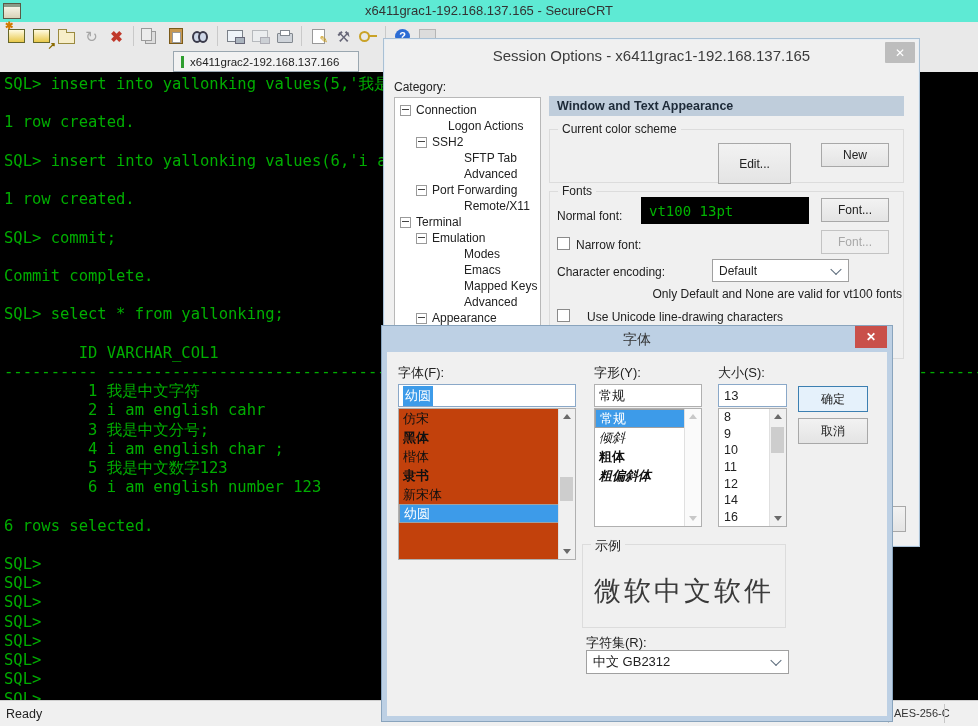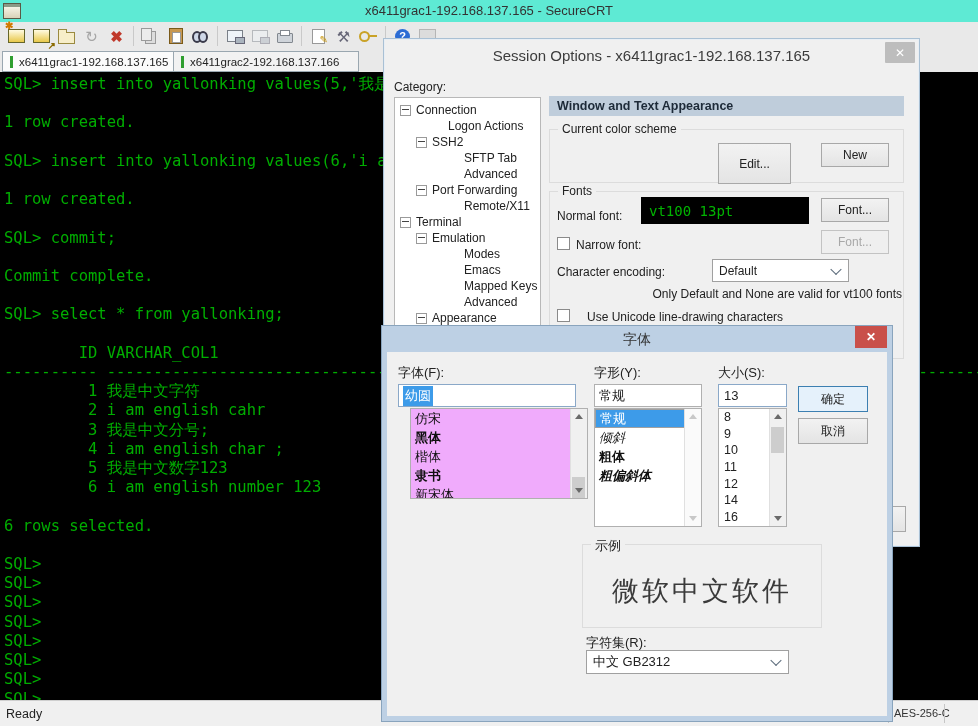--- a/index.html
+++ b/index.html
@@ -107,40 +107,40 @@
       z-index:10;box-sizing:border-box;}
   #fd-inner{position:absolute;left:5px;top:26px;right:5px;bottom:5px;background:#f0f0f0;}
   #fd-title{position:absolute;left:0;top:5px;width:100%;text-align:center;font-size:14px;color:#333;}
   #fd-close{position:absolute;right:5px;top:0px;width:32px;height:22px;background:#c9504a;color:#fff;font-weight:bold;
             font-size:12px;display:flex;align-items:center;justify-content:center;}
   
   .fd-lbl{position:absolute;font-size:13px;color:#222;}
   #fd-font-input{position:absolute;left:11px;top:32px;width:178px;height:23px;background:#fff;border:1px solid #8aa8c8;
                  display:flex;align-items:center;padding-left:4px;box-sizing:border-box;font-size:13px;}
   #fd-font-input .hl{background:#3d9be9;color:#fff;padding:1px 2px;}
-  #fd-font-list{position:absolute;left:23px;top:56px;width:178px;height:91px;background:#f0abfc;border:1px solid #b0b0b0;box-sizing:border-box;overflow:hidden;}
+  #fd-font-list{position:absolute;left:11px;top:56px;width:178px;height:152px;background:#c2410c;border:1px solid #b0b0b0;box-sizing:border-box;overflow:hidden;}
   #fd-style-input{position:absolute;left:207px;top:32px;width:108px;height:23px;background:#fff;border:1px solid #b0b0b0;
                   display:flex;align-items:center;padding-left:4px;box-sizing:border-box;font-size:13px;}
   #fd-style-list{position:absolute;left:207px;top:56px;width:108px;height:119px;background:#fff;border:1px solid #b0b0b0;box-sizing:border-box;overflow:hidden;}
   #fd-size-input{position:absolute;left:331px;top:32px;width:69px;height:23px;background:#fff;border:1px solid #8aa8c8;
                  display:flex;align-items:center;padding-left:5px;box-sizing:border-box;font-size:13px;}
   #fd-size-list{position:absolute;left:331px;top:56px;width:69px;height:119px;background:#fff;border:1px solid #b0b0b0;box-sizing:border-box;overflow:hidden;}
   .litem{height:19px;display:flex;align-items:center;padding-left:4px;font-size:13px;color:#111;white-space:nowrap;}
   .litem.sel{background:#3d9be9;color:#fff;}
   .litem.b{font-weight:bold;} .litem.i{font-style:italic;} .litem.serif{font-family:"Liberation Serif",serif;}
   .sizeitem{height:16.6px;display:flex;align-items:center;padding-left:5px;font-size:12.5px;}
   .vscroll{position:absolute;right:0;top:0;bottom:0;width:16px;background:#f0f0f0;border-left:1px solid #e0e0e0;}
   .varr{position:absolute;left:4px;width:0;height:0;border-left:4px solid transparent;border-right:4px solid transparent;}
   .varr.up{top:5px;border-bottom:5px solid #6a6a6a;}
   .varr.dn{bottom:5px;border-top:5px solid #6a6a6a;}
   .varr.pale{opacity:.35;}
   .vthumb{position:absolute;left:1px;width:13px;background:#cdcdcd;}
   #fd-ok{position:absolute;left:411px;top:34px;width:70px;height:26px;border:1px solid #3c7fb1;background:#e5f1fb;}
   #fd-cancel{position:absolute;left:411px;top:66px;width:70px;height:26px;}
-  #fd-sample-grp{left:195px;top:192px;width:202px;height:82px;border:1px solid #dcdcdc;position:absolute;padding-left:36px;}
+  #fd-sample-grp{left:195px;top:192px;width:202px;height:82px;border:1px solid #dcdcdc;position:absolute;}
   #fd-sample-grp .legend{position:absolute;top:-8px;left:8px;background:#f0f0f0;padding:0 4px;font-size:13px;}
   #fd-sample-text{position:absolute;left:0;top:28px;width:100%;text-align:center;font-size:27px;letter-spacing:3px;color:#3a3a3a;}
   #fd-charset-lbl{position:absolute;left:199px;top:282px;font-size:13px;}
   #fd-charset{position:absolute;left:199px;top:298px;width:203px;height:24px;font-size:13px;}
 </style>
 </head>
 <body>
 
 <div class="abs" id="titlebar">
   <div class="abs" id="app-icon"></div>
@@ -200,24 +200,20 @@
   <div class="tsep"></div>
   <div class="ti">
       <span class="g-help">?</span>
     </div>
   <div class="ti">
       <span class="g-graybox"></span>
     </div>
 </div>
 
 <div class="abs" id="tabbar">
-  <div class="tab" style="left:2px;width:168px;">
-    <span class="conn"></span>
-    <span>x6411grac1-192.168.137.165</span>
-  </div>
   <div class="tab" style="left:173px;width:170px;background:#f2f2f2;">
     <span class="conn"></span>
     <span>x6411grac2-192.168.137.166</span>
   </div>
 </div>
 
 <div class="abs" id="terminal">
   <pre>SQL&gt; insert into yallonking values(5,'我是
 
 1 row created.

